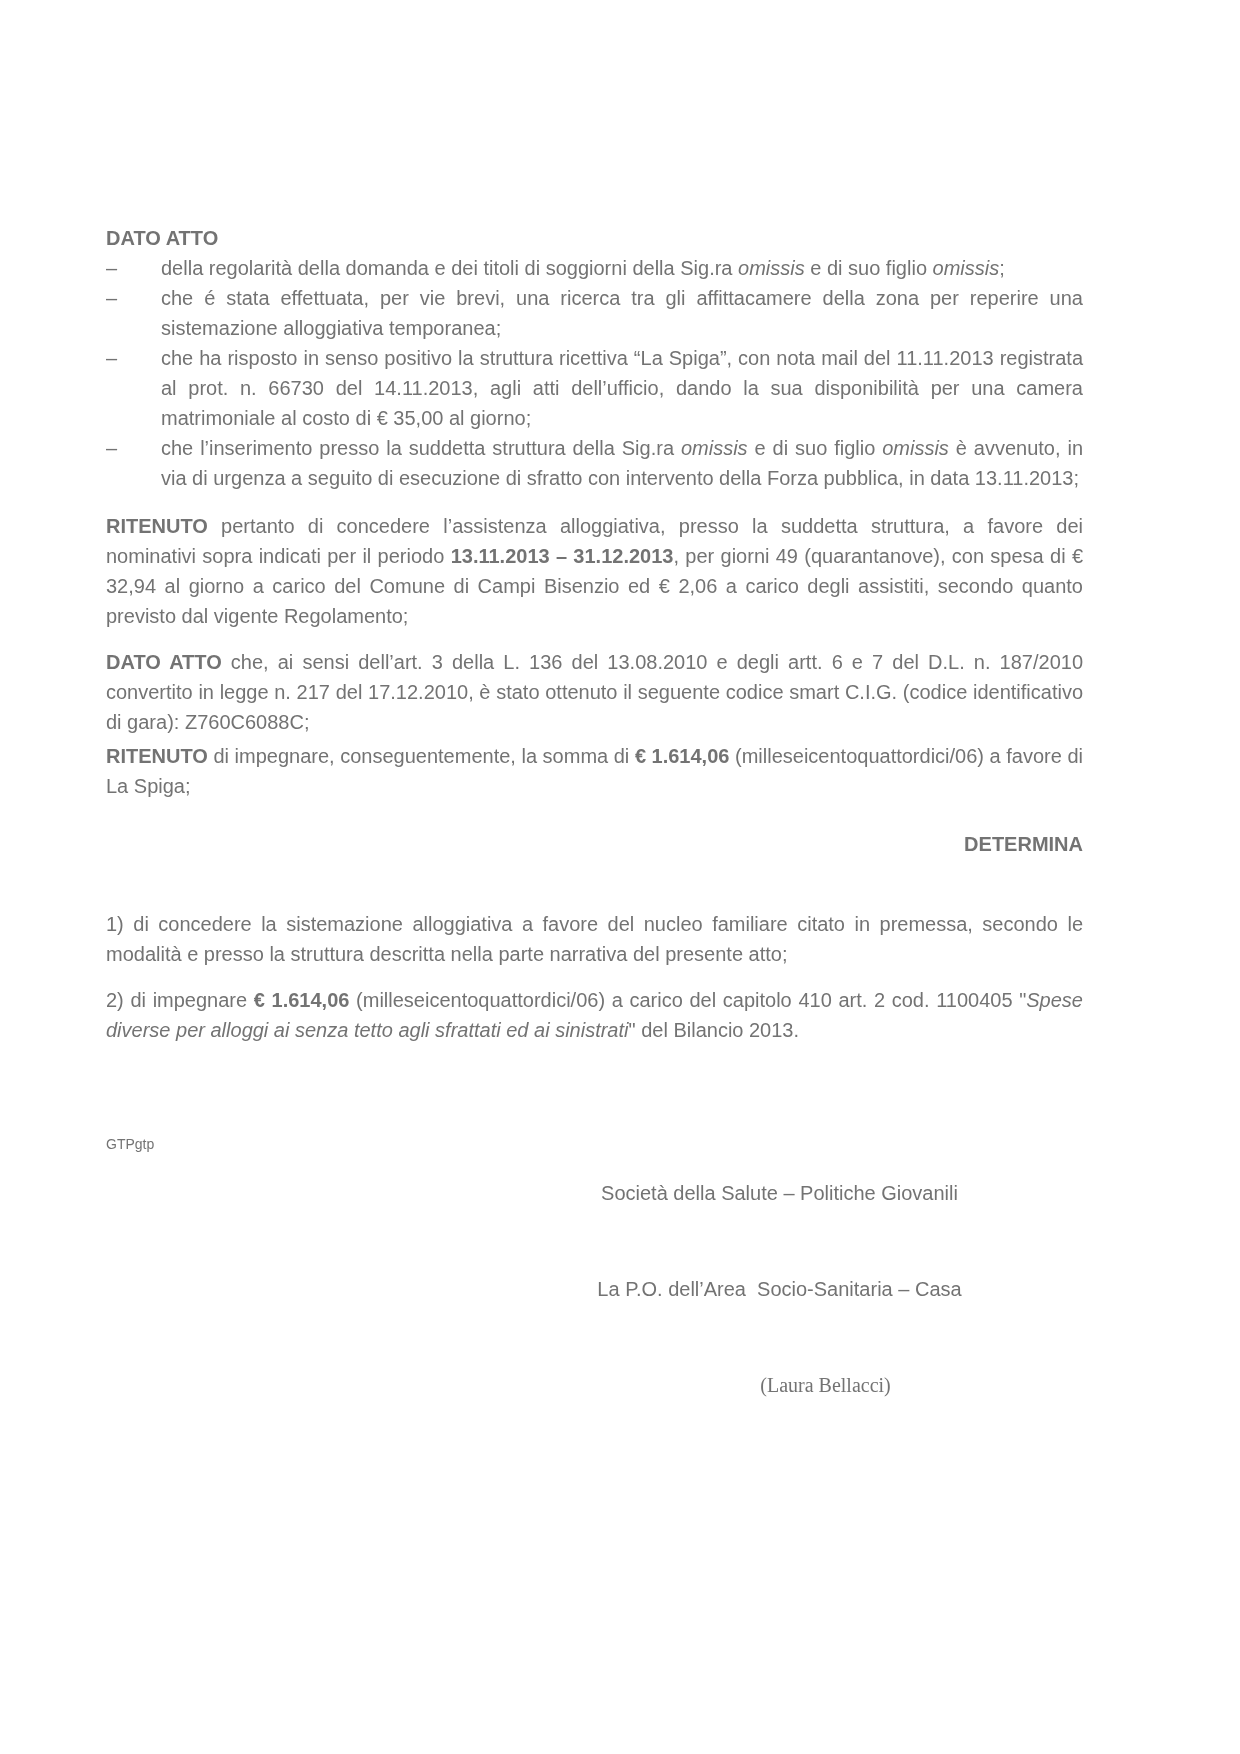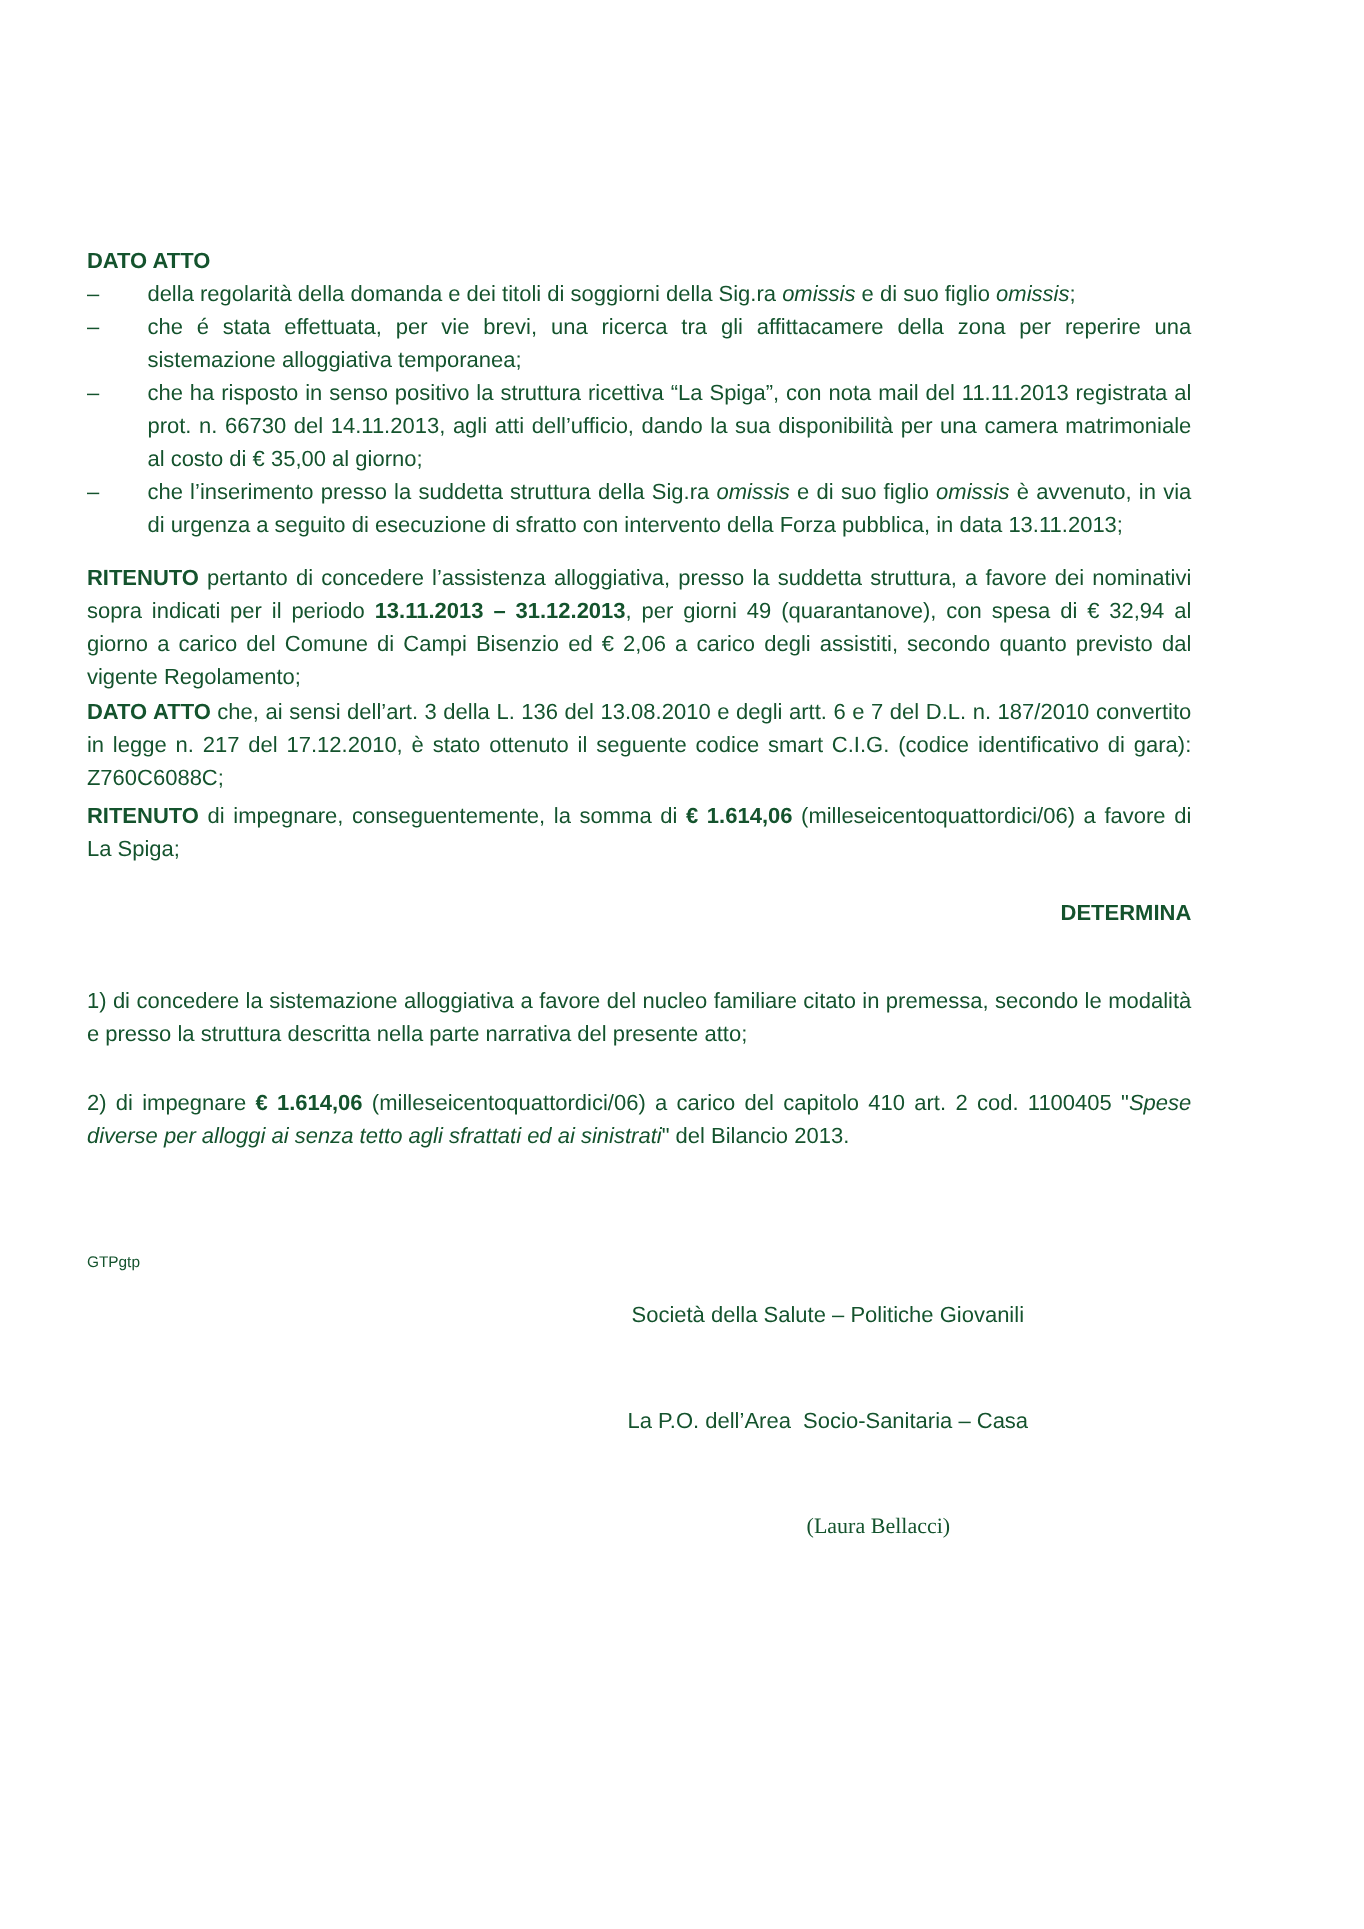--- a/index.html
+++ b/index.html
@@ -1,38 +1,38 @@
 <!DOCTYPE html>
 <html><head>
 <meta charset="utf-8">
 <style>
   html, body { margin: 0; padding: 0; background: #ffffff; }
   .page {
     position: relative;
     width: 1240px;
     height: 1754px;
     box-sizing: border-box;
-    padding: 223px 157px 0 79px;
+    padding: 223px 157px 0 106px;
     background: #ffffff;
-    color: #14532d;
+    color: #737373;
     font-family: "Liberation Sans", "DejaVu Sans", sans-serif;
     font-size: 20px;
     line-height: 30px;
     overflow: hidden;
   }
   .heading { margin: 0; font-size: 20px; font-weight: bold; line-height: 30px; }
   .bullets { margin: 0 0 18px 0; }
   .bullet { position: relative; padding-left: 55px; text-align: justify; }
   .bullet .dash { position: absolute; left: 0; top: 0; }
   .para { margin: 0; text-align: justify; }
-  .p-rit1 { margin-bottom: 2px; }
+  .p-rit1 { margin-bottom: 16px; }
   .p-dat2 { margin-bottom: 4px; }
   .p-rit2 { margin-bottom: 28px; }
   .determina { margin: 0 0 50px 0; text-align: right; font-weight: bold; font-size: 20px; line-height: 30px; }
-  .p-item1 { margin-bottom: 33px; }
+  .p-item1 { margin-bottom: 16px; }
   .p-item2 { margin-bottom: 0; }
   .footer { position: relative; margin-top: 68px; }
   .initials { position: absolute; left: 0; top: 22px; font-size: 14px; line-height: 18px; }
   .signature { margin-left: 452px; width: 443px; text-align: center; line-height: 32px; white-space: pre-wrap; }
   .sig-name { padding-left: 92px; font-family: Liberation Serif, serif; }
   i, .i { font-style: italic; }
   b, .b { font-weight: bold; }
 </style>
 </head>
 <body>

